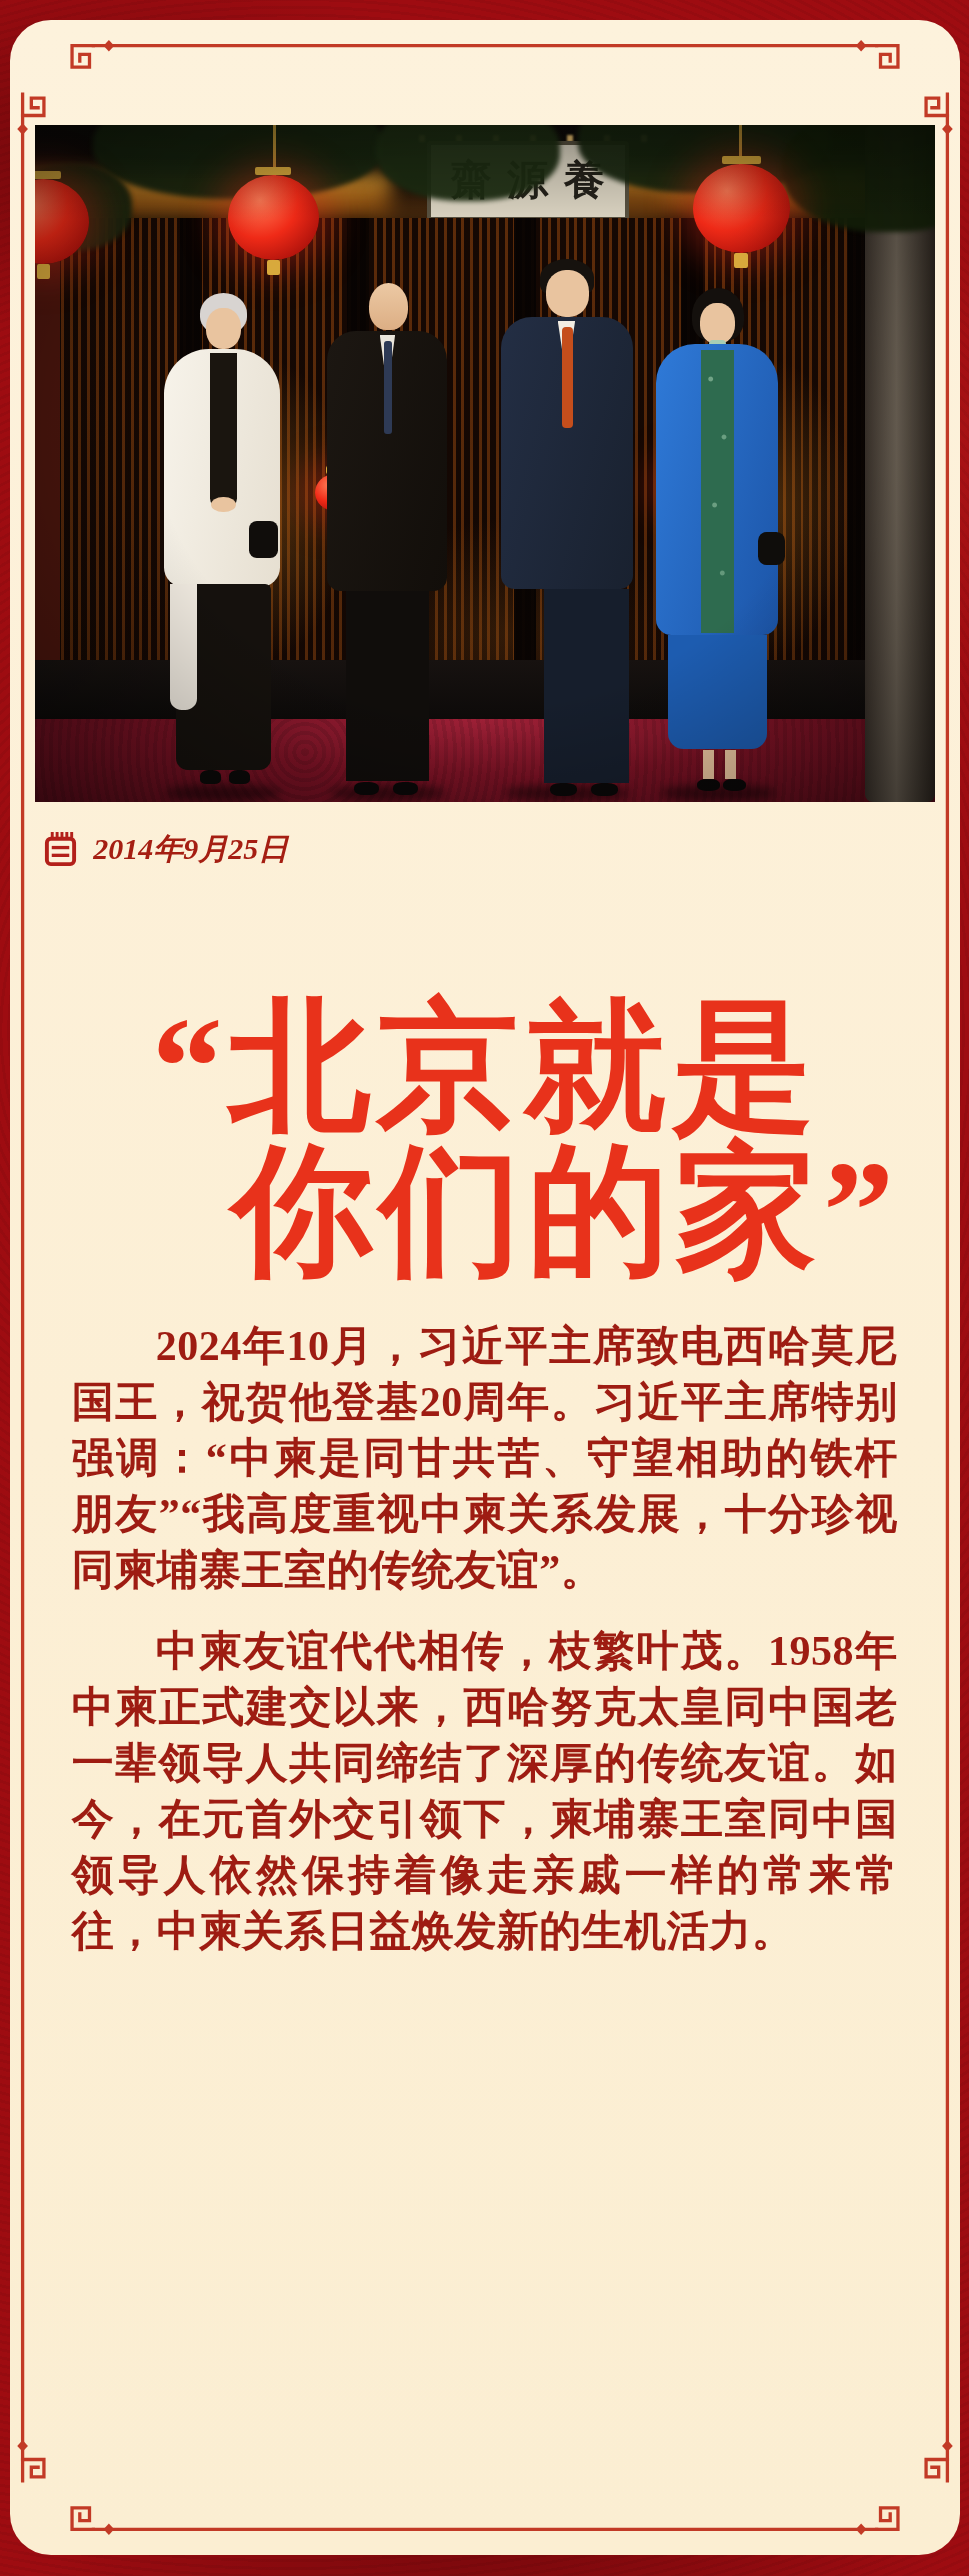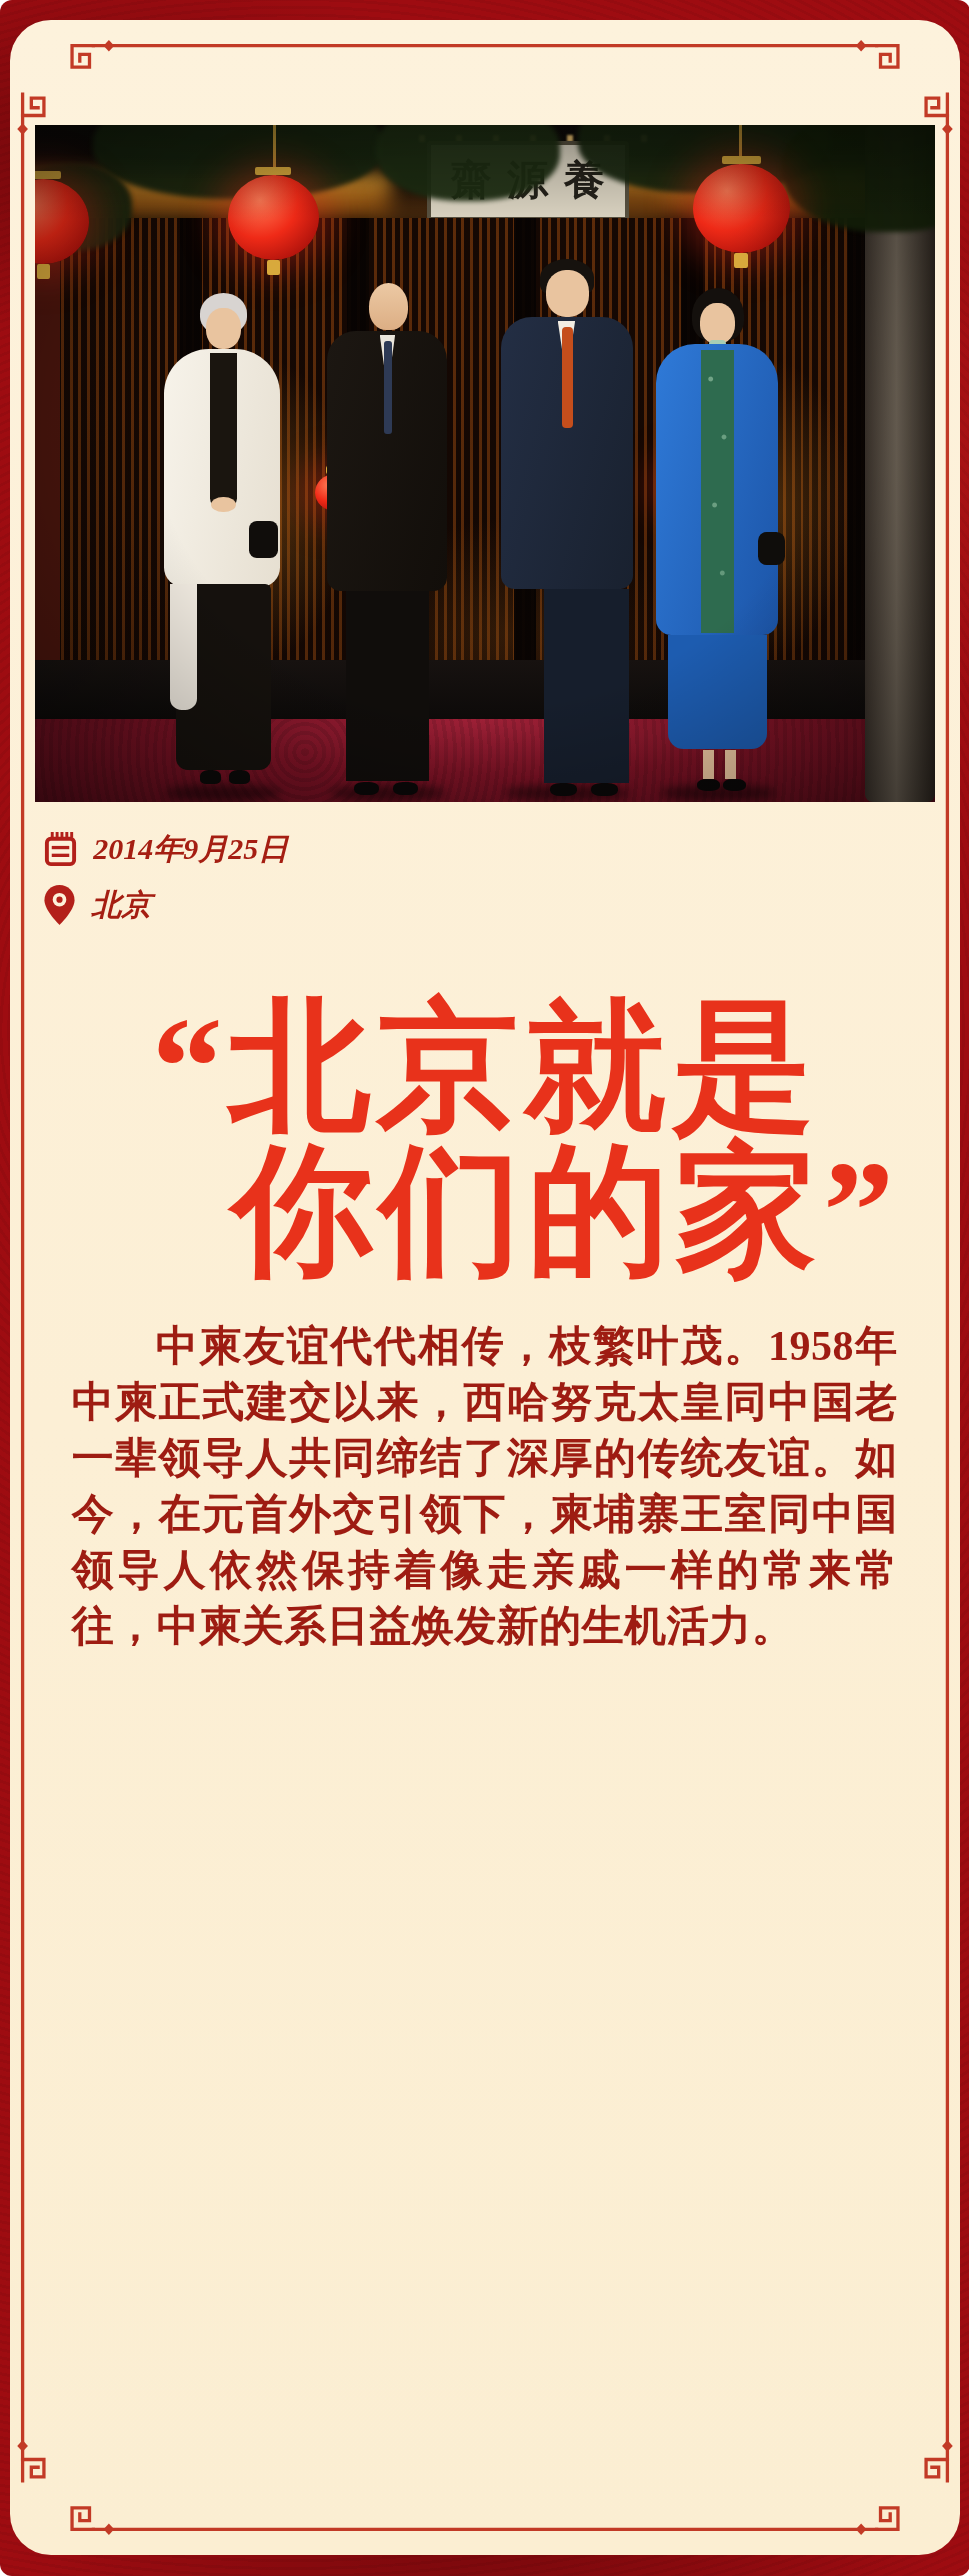--- a/index.html
+++ b/index.html
@@ -7,21 +7,20 @@
 
   .poster{
     position:relative;width:970px;height:2576px;overflow:hidden;
     background-color:#9e0c11;
     background-image:
       radial-gradient(ellipse 601px 310px at 12% 6%, rgba(40,0,0,.38), transparent 62%),
       radial-gradient(ellipse 524px 407px at 88% 18%, rgba(255,70,45,.14), transparent 60%),
       radial-gradient(ellipse 679px 407px at 50% 55%, rgba(120,8,10,.35), transparent 70%),
       radial-gradient(ellipse 737px 504px at 50% 96%, rgba(35,0,0,.35), transparent 65%),
       repeating-radial-gradient(circle at 30% 40%, rgba(0,0,0,.05) 0 2.9px, transparent 2.9px 7.8px);
-    border-radius: 12px;
   }
 
   .card{
     position:absolute;left:9.7px;top:20.4px;width:950px;height:2535px;
     background:linear-gradient(180deg,#fdf2dc 0%,#fcefd5 55%,#fbeed2 100%);
     border-radius:41px;overflow:hidden;
   }
 
   .frame{position:absolute;left:0;top:0;width:950px;height:2535px;pointer-events:none;}
 
@@ -295,35 +294,28 @@
             <rect x="8" y="1" width="3" height="6" fill="#b3201a"></rect>
             <rect x="13" y="1" width="3" height="6" fill="#b3201a"></rect>
             <rect x="18" y="1" width="3" height="6" fill="#b3201a"></rect>
             <rect x="23" y="1" width="3" height="6" fill="#b3201a"></rect>
             <rect x="28" y="1" width="3" height="6" fill="#b3201a"></rect>
             <line x1="9" y1="17" x2="27" y2="17" stroke="#b3201a" stroke-width="3.4"></line>
             <line x1="9" y1="25" x2="27" y2="25" stroke="#b3201a" stroke-width="3.4"></line>
           </svg>
           <span>2014年9月25日</span>
         </div>
-        <div class="meta-line">
-          <svg width="33" height="43" viewBox="0 0 34 44">
-            <path d="M17,1 C8,1 1.5,8 1.5,16.5 C1.5,27 17,42 17,42 C17,42 32.5,27 32.5,16.5 C32.5,8 26,1 17,1 Z" fill="#b3201a"></path>
-            <circle cx="17" cy="16" r="7" fill="#fdf1da"></circle>
-            <circle cx="17" cy="16" r="3.2" fill="#b3201a"></circle>
-          </svg>
-          <span>北京</span>
-        </div>
       </div>
     </div>
 
     <div class="big-title">
       <div class="t1">“北京就是</div>
       <div class="t2">你们的家”</div>
     </div>
 
     <div class="body-text">
+      <p>2024年10月，习近平主席致电西哈莫尼国王，祝贺他登基20周年。习近平主席特别强调：“中柬是同甘共苦、守望相助的铁杆朋友”“我高度重视中柬关系发展，十分珍视同柬埔寨王室的传统友谊”。</p>
       <p>中柬友谊代代相传，枝繁叶茂。1958年中柬正式建交以来，西哈努克太皇同中国老一辈领导人共同缔结了深厚的传统友谊。如今，在元首外交引领下，柬埔寨王室同中国领导人依然保持着像走亲戚一样的常来常往，中柬关系日益焕发新的生机活力。</p>
     </div>
 
   </div>
 </div>
 
 
 </body></html>

